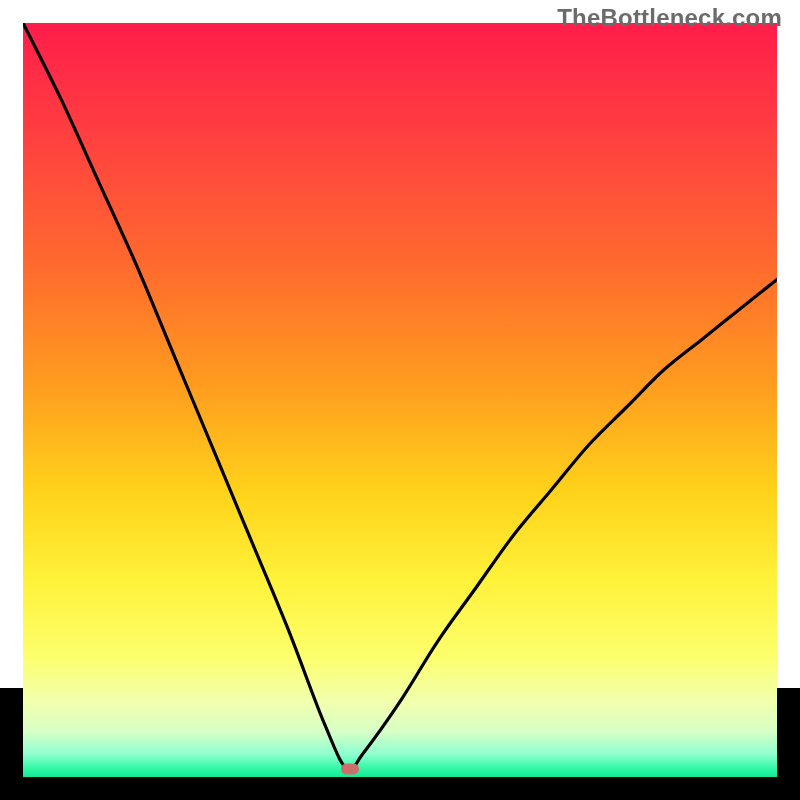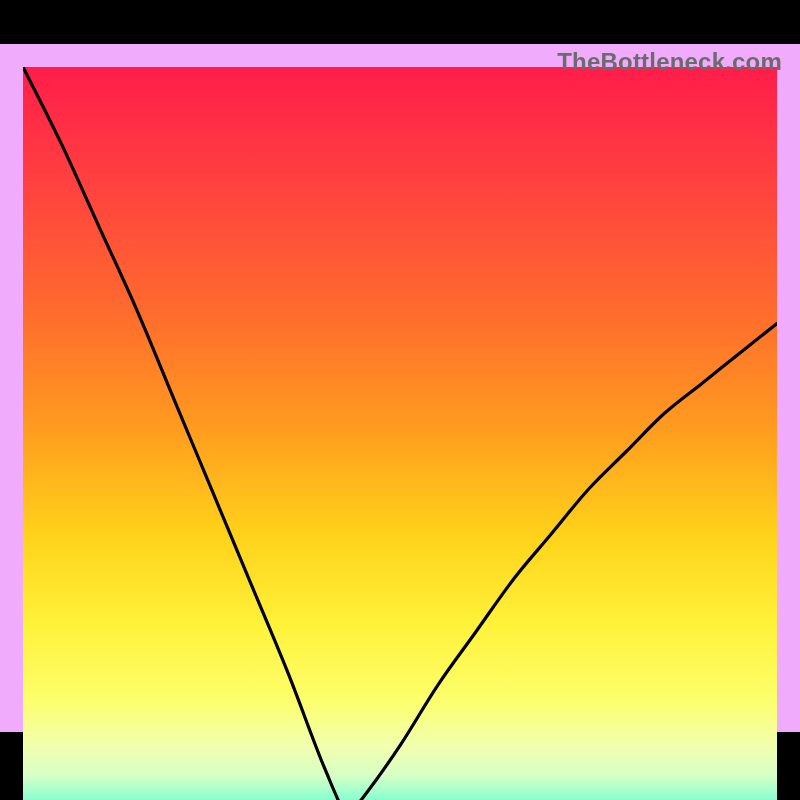--- a/index.html
+++ b/index.html
@@ -7,22 +7,21 @@
     padding: 0;
     width: 800px;
     height: 800px;
     background: #000;
     overflow: hidden;
   }
   .frame {
     position: relative;
     width: 800px;
     height: 688px;
-    background: #f0abfc;
-    margin-top: 44px;
+    background: #ffffff;
   }
   .watermark {
     position: absolute;
     top: 4px;
     right: 18px;
     font-family: Arial, Helvetica, sans-serif;
     font-size: 24px;
     font-weight: 600;
     color: #6b6b6b;
     letter-spacing: 0.2px;

